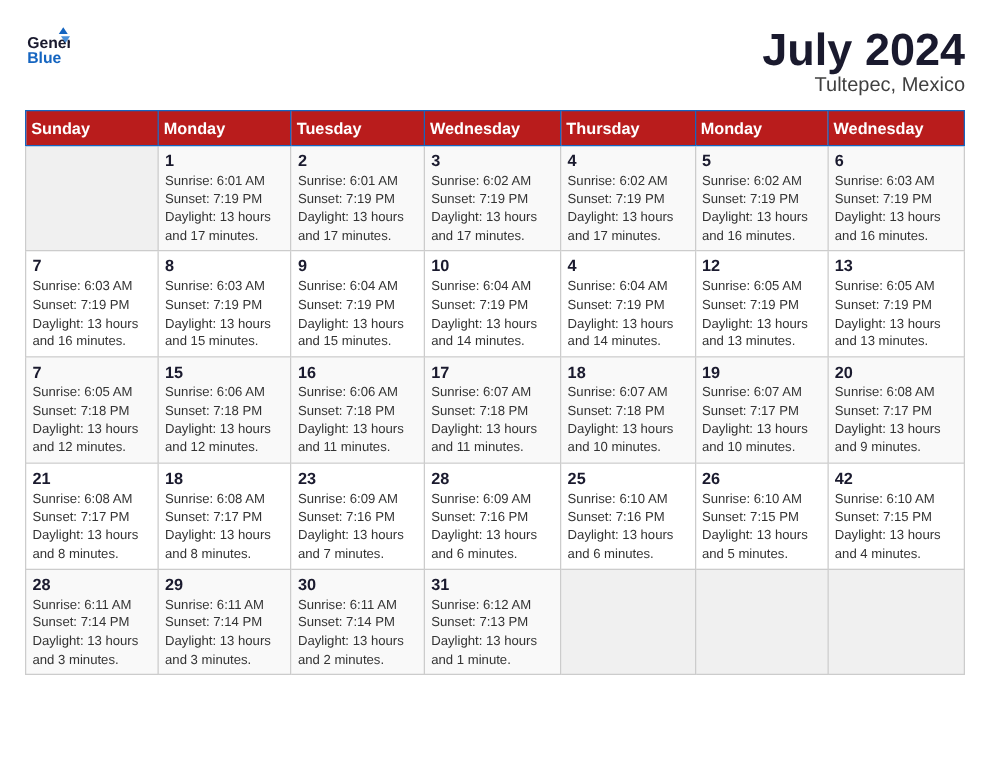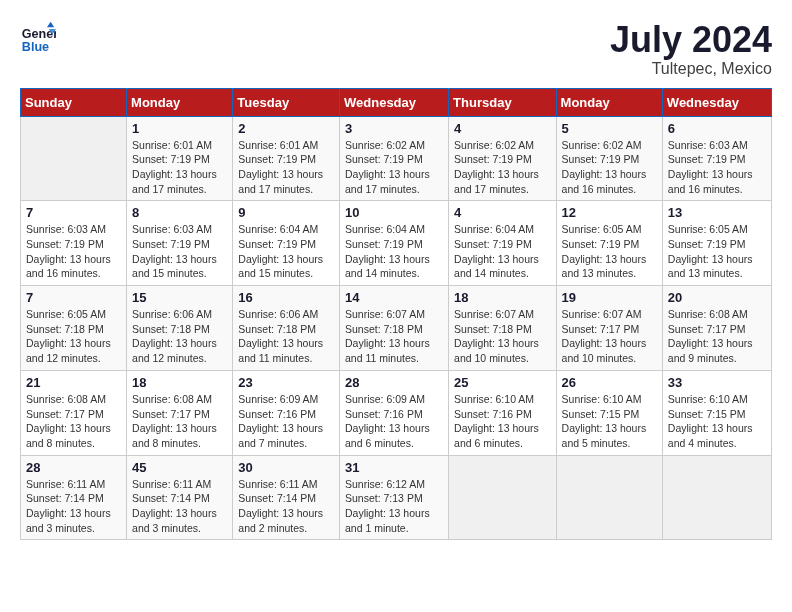--- a/index.html
+++ b/index.html
@@ -177,21 +177,21 @@
         </td>
         <td>
           <span class="day-number">15</span>
           <div class="day-info">Sunrise: 6:06 AM<br>Sunset: 7:18 PM<br>Daylight: 13 hours and 12 minutes.</div>
         </td>
         <td>
           <span class="day-number">16</span>
           <div class="day-info">Sunrise: 6:06 AM<br>Sunset: 7:18 PM<br>Daylight: 13 hours and 11 minutes.</div>
         </td>
         <td>
-          <span class="day-number">14</span>
+          <span class="day-number">17</span>
           <div class="day-info">Sunrise: 6:07 AM<br>Sunset: 7:18 PM<br>Daylight: 13 hours and 11 minutes.</div>
         </td>
         <td>
           <span class="day-number">18</span>
           <div class="day-info">Sunrise: 6:07 AM<br>Sunset: 7:18 PM<br>Daylight: 13 hours and 10 minutes.</div>
         </td>
         <td>
           <span class="day-number">19</span>
           <div class="day-info">Sunrise: 6:07 AM<br>Sunset: 7:17 PM<br>Daylight: 13 hours and 10 minutes.</div>
         </td>
@@ -219,31 +219,31 @@
         </td>
         <td>
           <span class="day-number">25</span>
           <div class="day-info">Sunrise: 6:10 AM<br>Sunset: 7:16 PM<br>Daylight: 13 hours and 6 minutes.</div>
         </td>
         <td>
           <span class="day-number">26</span>
           <div class="day-info">Sunrise: 6:10 AM<br>Sunset: 7:15 PM<br>Daylight: 13 hours and 5 minutes.</div>
         </td>
         <td>
-          <span class="day-number">33</span>
+          <span class="day-number">42</span>
           <div class="day-info">Sunrise: 6:10 AM<br>Sunset: 7:15 PM<br>Daylight: 13 hours and 4 minutes.</div>
         </td>
       </tr>
       <tr>
         <td>
           <span class="day-number">28</span>
           <div class="day-info">Sunrise: 6:11 AM<br>Sunset: 7:14 PM<br>Daylight: 13 hours and 3 minutes.</div>
         </td>
         <td>
-          <span class="day-number">45</span>
+          <span class="day-number">29</span>
           <div class="day-info">Sunrise: 6:11 AM<br>Sunset: 7:14 PM<br>Daylight: 13 hours and 3 minutes.</div>
         </td>
         <td>
           <span class="day-number">30</span>
           <div class="day-info">Sunrise: 6:11 AM<br>Sunset: 7:14 PM<br>Daylight: 13 hours and 2 minutes.</div>
         </td>
         <td>
           <span class="day-number">31</span>
           <div class="day-info">Sunrise: 6:12 AM<br>Sunset: 7:13 PM<br>Daylight: 13 hours and 1 minute.</div>
         </td>

